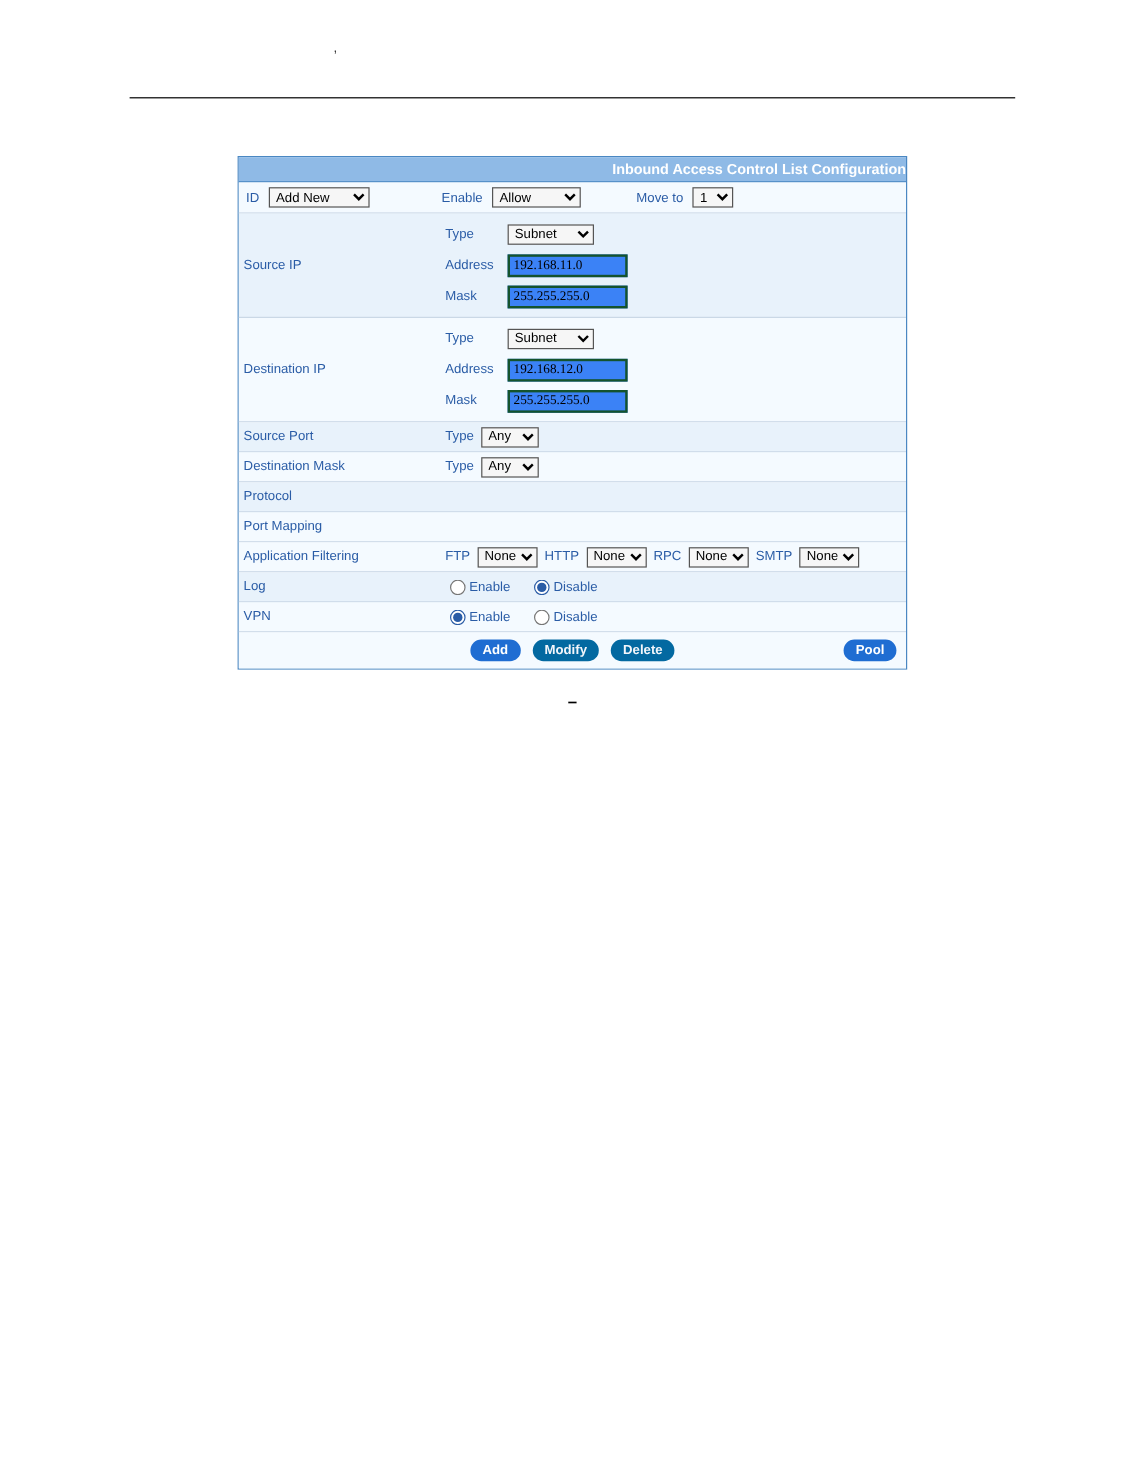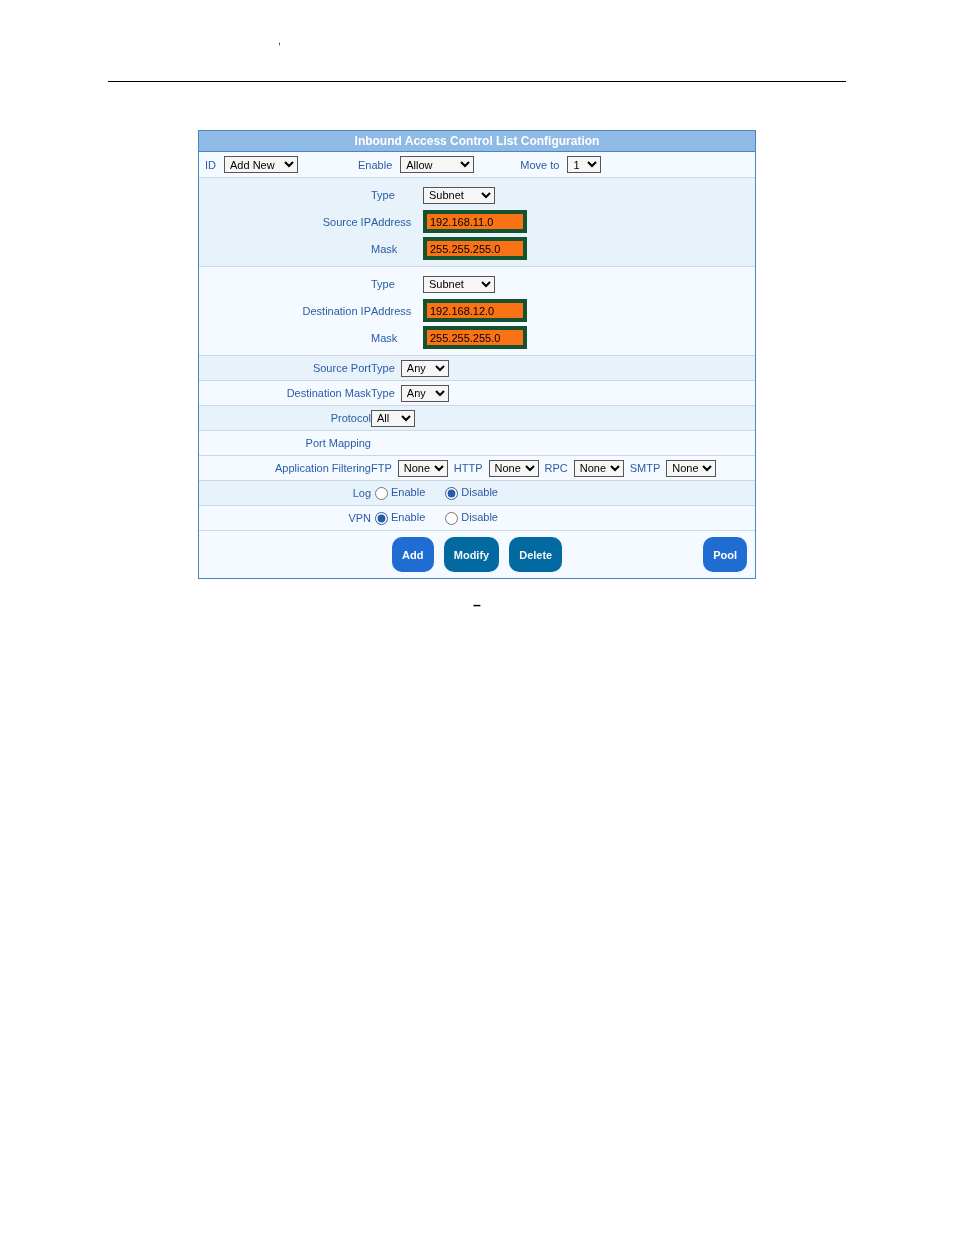--- a/index.html
+++ b/index.html
@@ -29,42 +29,41 @@
     left: 278px;
   }
   .config-shell {
     width: 556px;
     margin: 48px auto 0 auto;
     border: 1px solid #4a87c2;
   }
   .config-title {
     background: #8fbae6;
     color: #fff;
-    text-align: center;
+    text-align: right;
     font-weight: bold;
     font-size: 12px;
     padding: 3px 0;
     border-bottom: 1px solid #4a87c2;
   }
   .row {
     display: flex;
     align-items: center;
     border-bottom: 1px solid #cad8e6;
     padding: 2px 4px;
     background: #f4faff;
     min-height: 20px;
   }
   .row.alt { background: #e8f2fb; }
   .row.tall { padding: 6px 4px; }
   .row.tall .val-col { line-height: 22px; }
   .label-col {
     width: 168px;
     color: #2a5ca6;
     font-size: 11px;
-    text-align: right;
   }
   .val-col {
     flex: 1;
     font-size: 11px;
     color: #2a5ca6;
     display: flex;
     flex-wrap: wrap;
     align-items: center;
     gap: 4px 6px;
   }
@@ -85,27 +84,27 @@
   }
   .sel {
     font-family: Arial, sans-serif;
     font-size: 11px;
     border: 1px solid #555;
     background: #f6f6f6;
     padding: 0 1px;
     height: 17px;
   }
   .txt {
-    font-family: Liberation Sans, sans-serif;
-    font-size: 11px;
-    border: 4px solid #14532d;
+    font-family: Liberation Serif, serif;
+    font-size: 11px;
+    border: 2px solid #14532d;
     padding: 1px 3px;
     height: 13px;
     width: 90px;
-    background: #f97316;
+    background: #3b82f6;
   }
   .radio-lbl {
     color: #2a5ca6;
     font-size: 11px;
     margin-right: 10px;
   }
   input[type=radio] {
     margin: 0 3px 0 4px;
     vertical-align: middle;
     accent-color: #2a5ca6;
@@ -128,21 +127,21 @@
     justify-content: center;
     gap: 10px;
     padding: 6px 6px;
     background: #f4faff;
     position: relative;
   }
   .btn {
     display: inline-flex;
     align-items: center;
     justify-content: center;
-    height: 35px;
+    height: 18px;
     min-width: 42px;
     padding: 0 10px;
     border-radius: 10px;
     color: #fff;
     font-size: 11px;
     font-weight: bold;
     border: none;
     cursor: pointer;
   }
   .btn.blue { background: #1f6dd2; }
@@ -165,21 +164,21 @@
 
 <div class="page">
   <div class="comma">,</div>
   <div class="top-rule"></div>
 
   <div class="config-shell">
     <div class="config-title">Inbound Access Control List Configuration</div>
 
     <div class="topcfg">
       <span>ID</span>
-      <select class="sel" style="width:74px">
+      <select class="sel" style="width:84px">
         <option>Add New</option>
       </select>
       <span class="spacer1"></span>
       <span>Enable</span>
       <select class="sel" style="width:74px">
         <option>Allow</option>
       </select>
       <span class="spacer2"></span>
       <span>Move to</span>
       <select class="sel" style="width:34px">
@@ -234,23 +233,20 @@
     <div class="row">
       <div class="label-col">Destination Mask</div>
       <div class="val-col">
         <span>Type</span>
         <select class="sel" style="width:48px"><option>Any</option></select>
       </div>
     </div>
 
     <div class="row alt">
       <div class="label-col">Protocol</div>
-      <div class="val-col">
-        <select class="sel" style="width:44px"><option>All</option></select>
-      </div>
     </div>
 
     <div class="row">
       <div class="label-col">Port Mapping</div>
     </div>
 
 
     <div class="row">
       <div class="label-col">Application Filtering</div>
       <div class="val-col">

